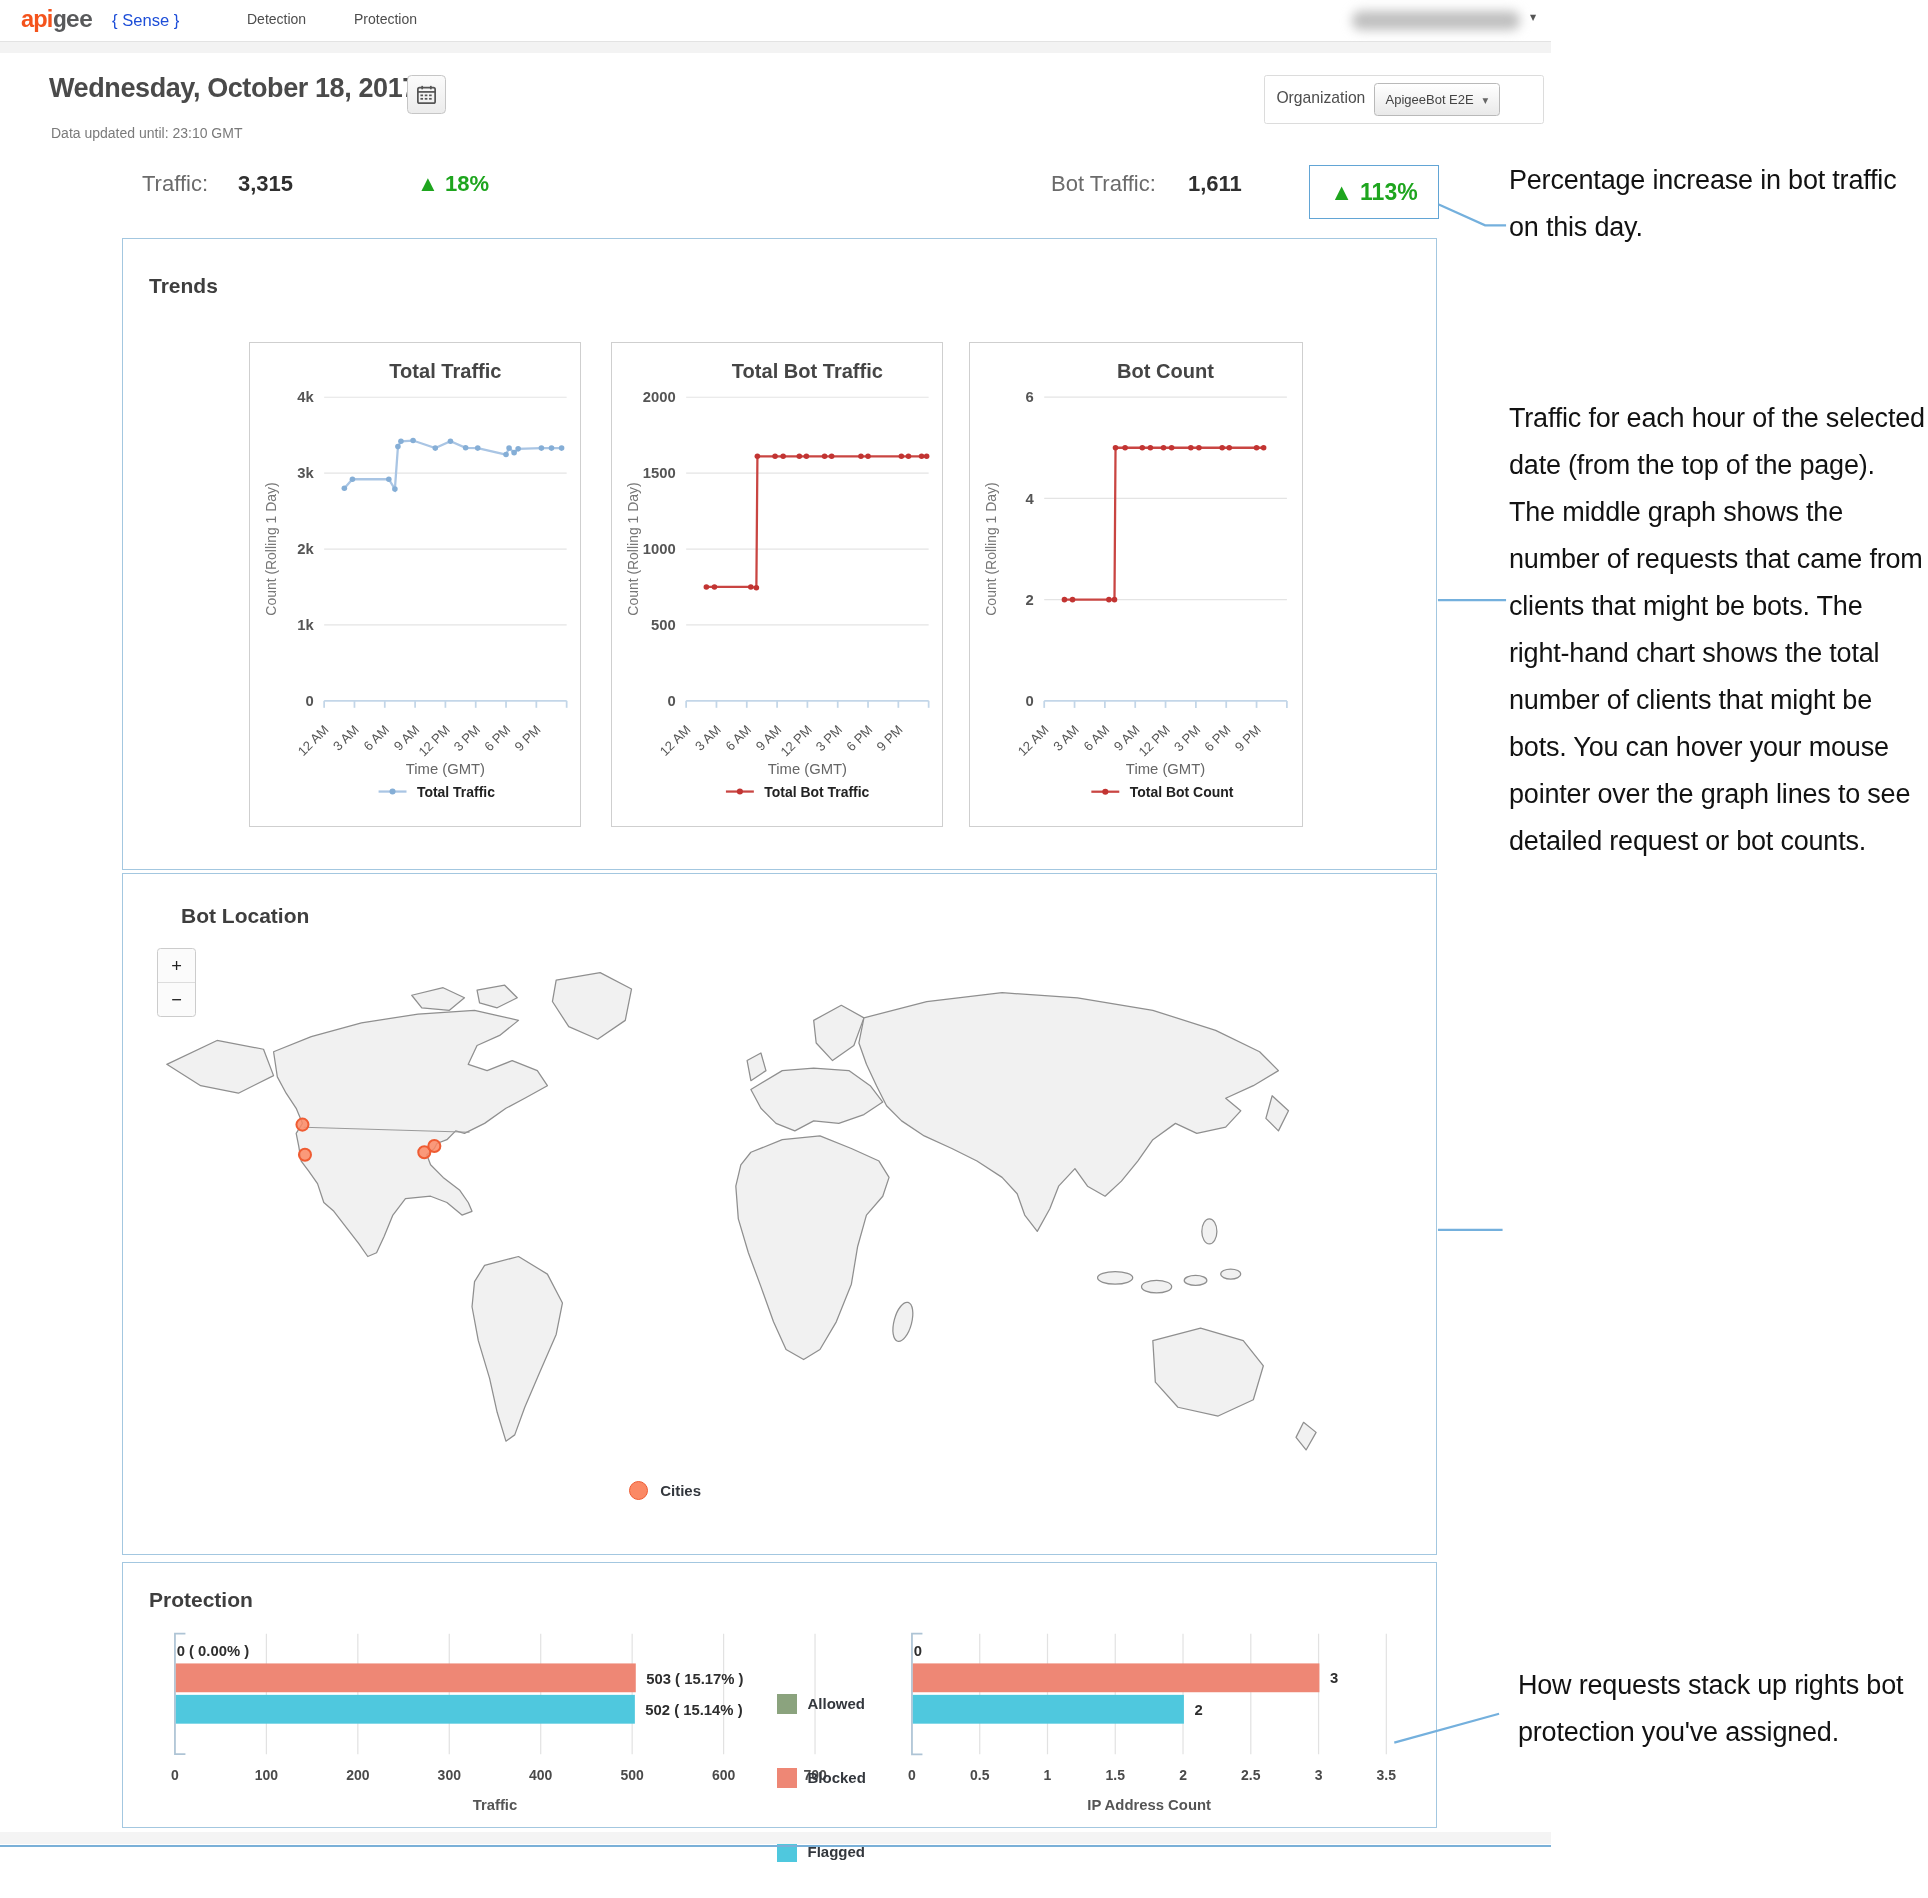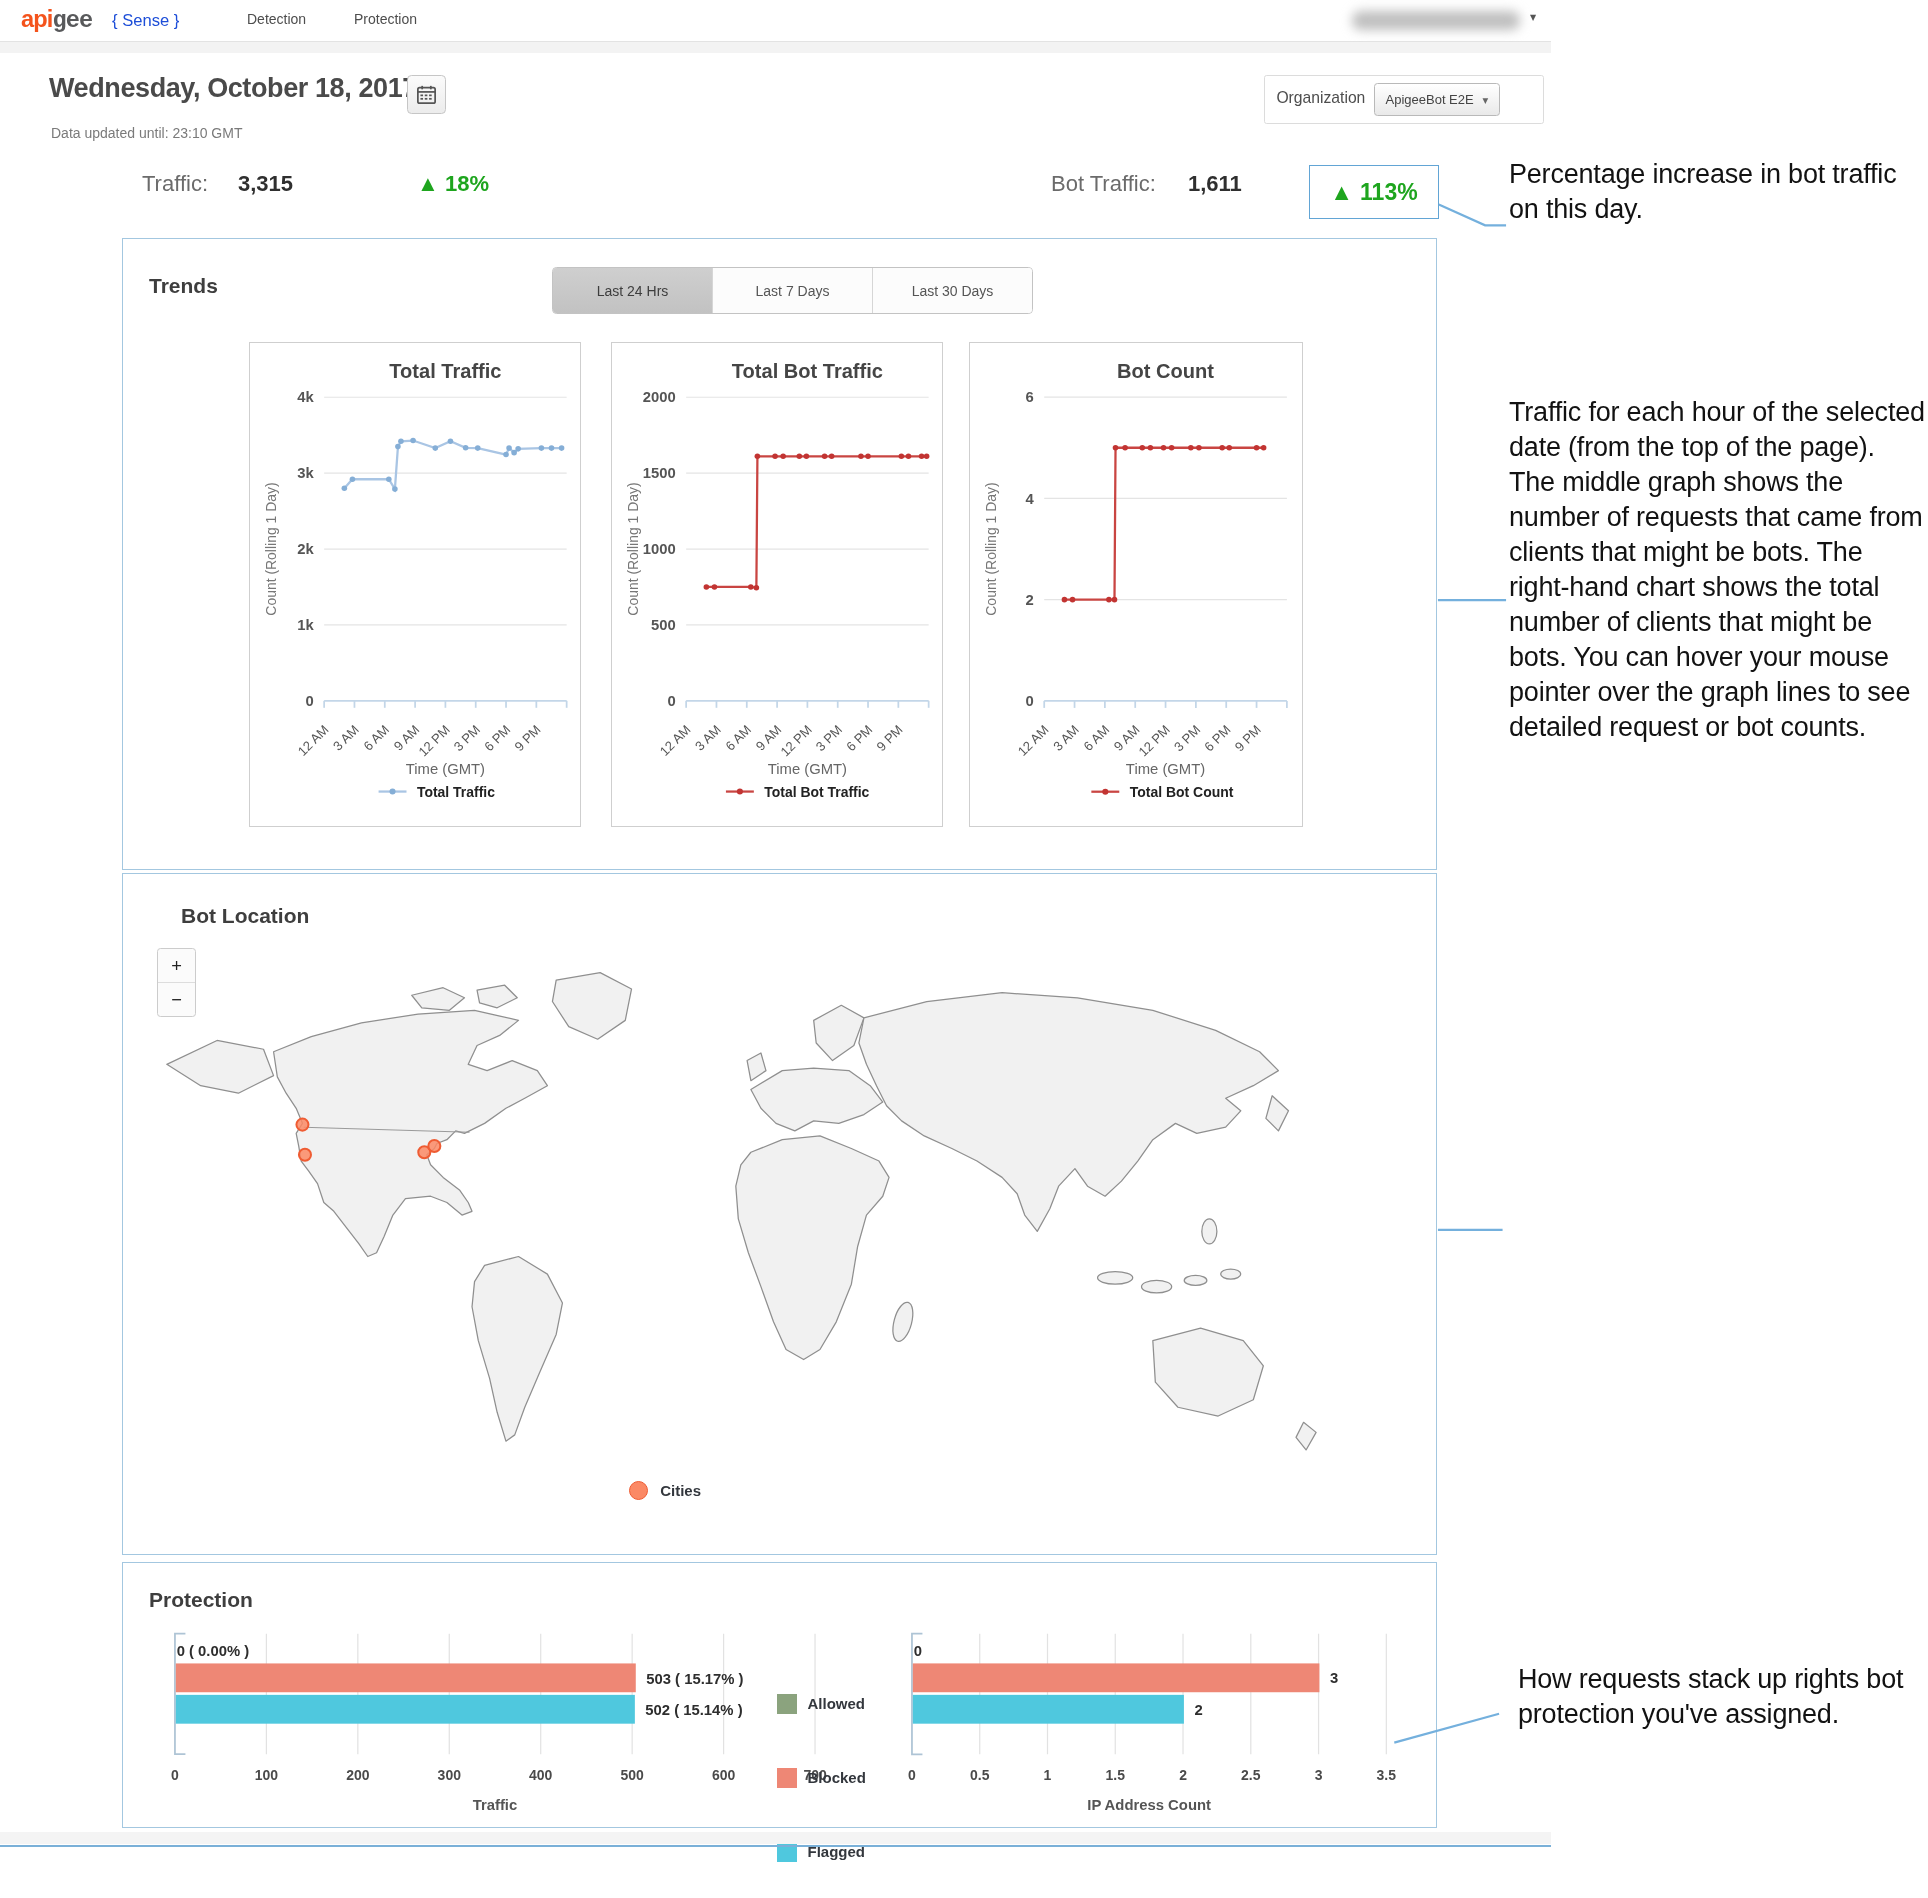--- a/index.html
+++ b/index.html
@@ -43,21 +43,21 @@
   .zbtn.minus{border-top:0.9px solid #ddd;}
   .maplegend{position:absolute;left:629px;top:1481px;display:flex;align-items:center;gap:12.2px;}
   .citydot{width:19px;height:19px;border-radius:50%;background:#fb8965;border:1.7px solid #ef5c33;box-sizing:border-box;}
   .maplegend span{font-size:15px;font-weight:bold;color:#33373d;}
   
   .plegend{position:absolute;left:777px;top:1646px;}
   .plrow{display:flex;align-items:center;gap:10.5px;height:33px;margin-top:41px;}
   .plswatch{width:20px;height:20px;}
   .plrow span{font-size:15px;font-weight:bold;color:#33373d;}
   
-  .note{position:absolute;font-size:27px;line-height:35px;color:#121212;letter-spacing:-0.2px;}
+  .note{position:absolute;font-size:27px;line-height:47px;color:#121212;letter-spacing:-0.2px;}
   
   .botband{position:absolute;left:0;top:1832px;width:1551px;height:12.2px;background:#f4f4f4;}
   .botline{position:absolute;left:0;top:1845px;width:1551px;height:1.7px;background:#7ab0d8;}
   .footer{position:absolute;left:0;top:1866px;width:1551px;text-align:center;font-size:14px;color:#707070;}
   svg{display:block;}
   .overlay{position:absolute;left:0;top:0;pointer-events:none;}
 </style>
 </head>
 <body>
 
@@ -105,25 +105,20 @@
   <div class="stat delta" style="left:417px;top:171px;"><span>▲</span> <span>18%</span></div>
   <div class="stat slabel" style="left:1051px;top:171px;">Bot Traffic:</div>
   <div class="stat svalue" style="left:1188px;top:171px;">1,611</div>
   <div class="deltabox">
       <span>▲</span>
       <span>113%</span>
     </div>
 
   <div class="panel" style="left:122px;top:238px;width:1313px;height:630px;">
     <div class="ptitle" style="left:26px;top:35px;">Trends</div>
-  </div>
-  <div class="tabs">
-    <div class="tab active">Last 24 Hrs</div>
-    <div class="tab">Last 7 Days</div>
-    <div class="tab">Last 30 Days</div>
   </div>
   <div class="chartbox" style="left:249px;top:342px;width:330px;height:483px;">
     <svg width="328" height="481" viewBox="0 0 376 551">
         <text x="224" y="40" text-anchor="middle" font-size="23" font-weight="bold" fill="#454545">Total Traffic</text>
         <text x="73" y="416" text-anchor="end" font-size="17" font-weight="bold" fill="#555">0</text>
         <line x1="85" y1="323" x2="363" y2="323" stroke="#e4e4e4" stroke-width="1.4"></line>
         <text x="73" y="329" text-anchor="end" font-size="17" font-weight="bold" fill="#555">1k</text>
         <line x1="85" y1="236" x2="363" y2="236" stroke="#e4e4e4" stroke-width="1.4"></line>
         <text x="73" y="242" text-anchor="end" font-size="17" font-weight="bold" fill="#555">2k</text>
         <line x1="85" y1="149" x2="363" y2="149" stroke="#e4e4e4" stroke-width="1.4"></line>

